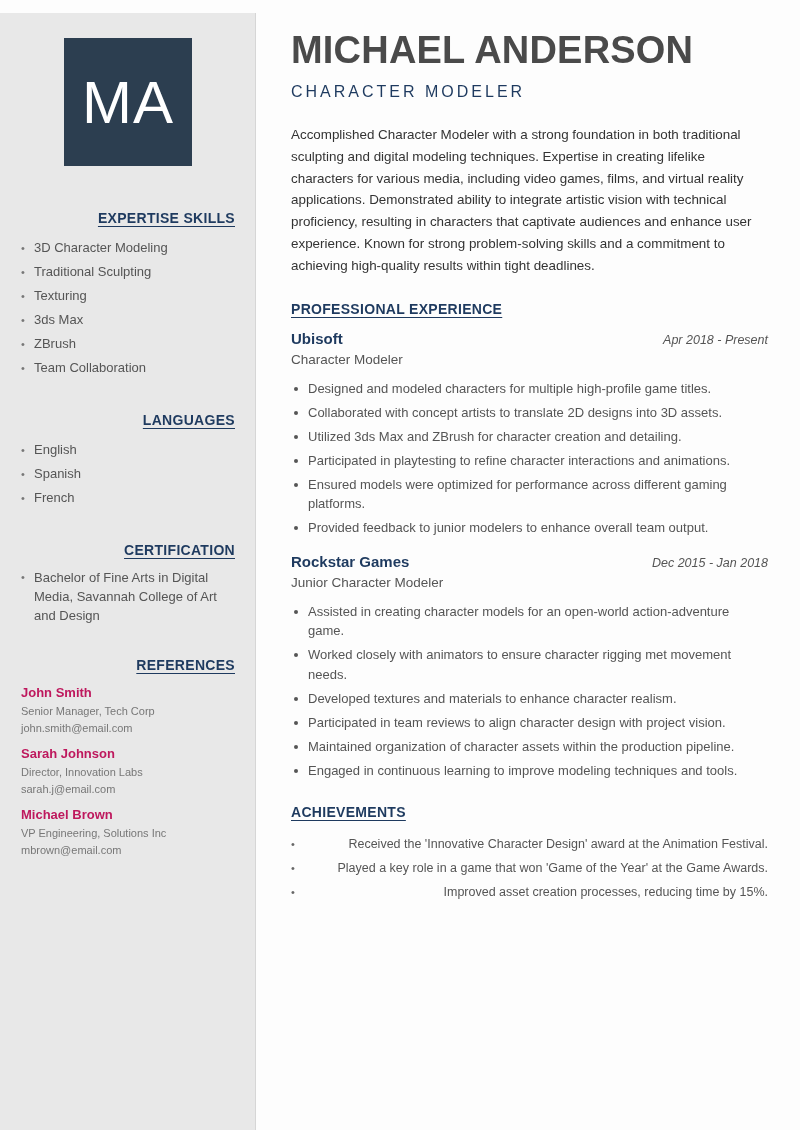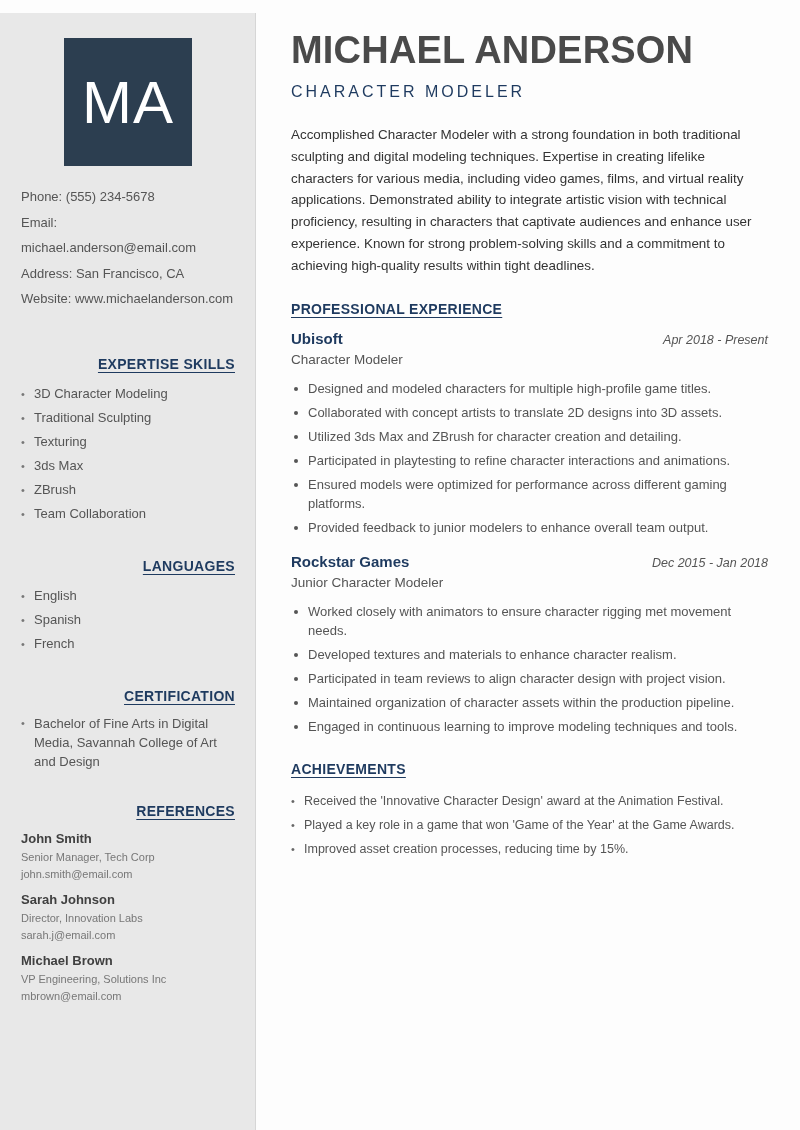--- a/index.html
+++ b/index.html
@@ -30,21 +30,21 @@
     ul.side-list li {
       font-size: 13px; color: #555; line-height: 24px;
       position: relative; padding-left: 13px;
     }
     ul.side-list li::before {
       content: "•"; position: absolute; left: 0; top: 0; color: #777; font-size: 11px;
     }
     ul.side-list.cert li { line-height: 19px; padding-right: 10px; }
 
     .ref { margin-bottom: 7px; }
-    .ref .ref-name { font-size: 13px; font-weight: bold; color: #404040; line-height: 20px; }
+    .ref .ref-name { font-size: 13px; font-weight: bold; color: #be185d; line-height: 20px; }
     .ref .ref-line { font-size: 11px; color: #777; line-height: 17px; }
 
     .main {
       position: absolute; left: 291px; top: 0; width: 477px;
       padding-top: 28px;
     }
     .name { font-size: 38px; font-weight: bold; color: #4a4a4a; line-height: 44px; letter-spacing: 0.2px; }
     .title { font-size: 16px; color: #1e3a5f; letter-spacing: 3px; margin-top: 10px; line-height: 20px; }
     .summary { font-size: 13.4px; color: #333; line-height: 21.8px; margin-top: 22px; }
 
@@ -60,41 +60,35 @@
     .role { font-size: 13.5px; color: #555; line-height: 22px; margin-bottom: 8px; }
     ul.job-list { list-style: none; }
     ul.job-list li {
       font-size: 13px; color: #555; line-height: 19.5px;
       position: relative; padding-left: 17px; margin-bottom: 4.5px;
     }
     ul.job-list li::before {
       content: ""; position: absolute; left: 3px; top: 8px;
       width: 4px; height: 4px; border-radius: 50%; background: #555;
     }
-    ul.ach-list { list-style: none; }
+    ul.ach-list { list-style: none; text-align: right; }
     ul.ach-list li {
       font-size: 12.5px; color: #555; line-height: 24px;
       position: relative; padding-left: 13px;
     }
     ul.ach-list li::before {
       content: "•"; position: absolute; left: 0; top: 0; color: #666; font-size: 11px;
     }
   </style>
 </head>
 <body>
 
 <aside class="sidebar">
   <div class="avatar">MA</div>
 
-  <div class="contact">
-    <div>Phone: (555) 234-5678</div>
-    <div>Email: michael.anderson@email.com</div>
-    <div>Address: San Francisco, CA</div>
-    <div>Website: www.michaelanderson.com</div>
-  </div>
 
   <h3 class="side-heading">EXPERTISE SKILLS</h3>
   <ul class="side-list">
     <li>3D Character Modeling</li>
     <li>Traditional Sculpting</li>
     <li>Texturing</li>
     <li>3ds Max</li>
     <li>ZBrush</li>
     <li>Team Collaboration</li>
   </ul>
@@ -154,20 +148,21 @@
     </ul>
   </div>
 
   <div class="job">
     <div class="job-head">
       <span class="company">Rockstar Games</span>
       <span class="dates">Dec 2015 - Jan 2018</span>
     </div>
     <div class="role">Junior Character Modeler</div>
     <ul class="job-list">
+      <li>Assisted in creating character models for an open-world action-adventure game.</li>
       <li>Worked closely with animators to ensure character rigging met movement needs.</li>
       <li>Developed textures and materials to enhance character realism.</li>
       <li>Participated in team reviews to align character design with project vision.</li>
       <li>Maintained organization of character assets within the production pipeline.</li>
       <li>Engaged in continuous learning to improve modeling techniques and tools.</li>
     </ul>
   </div>
 
   <h3 class="main-heading">ACHIEVEMENTS</h3>
   <ul class="ach-list">

